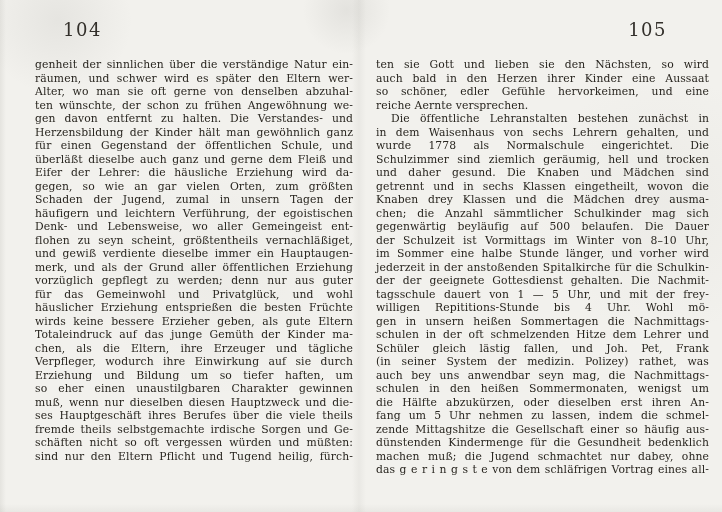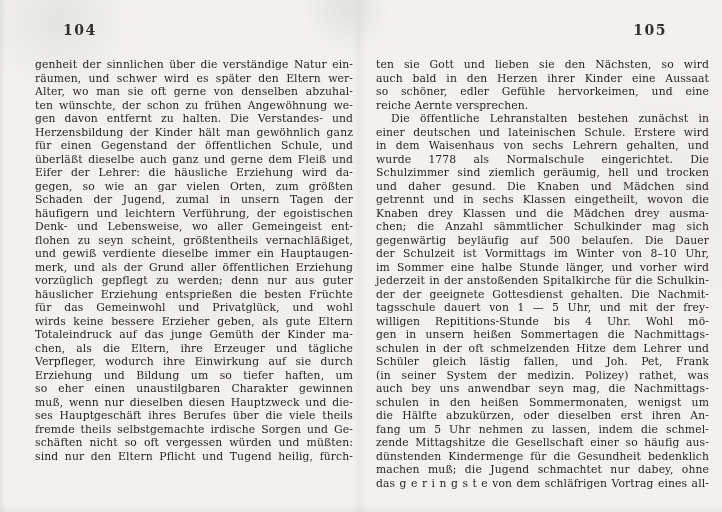--- a/index.html
+++ b/index.html
@@ -36,26 +36,25 @@
     background: linear-gradient(90deg, rgba(120,118,110,0) 0%, rgba(120,118,110,0.07) 50%, rgba(120,118,110,0) 100%);
   }
   .page {
     position: absolute;
     top: 22px;
     color: #26231f;
   }
   .page-left  { left: 35px;  width: 318px; }
   .page-right { left: 376px; width: 333px; }
   .pagenum {
-    font-size: 14px;
+    font-size: 18px;
     letter-spacing: 1.5px;
     color: #33302b;
     height: 16px;
     line-height: 16px;
-    font-weight: bold;
   }
   .page-left  .pagenum { text-align: left;  padding-left: 28px; }
   .page-right .pagenum { text-align: right; padding-right: 42px; }
   .textblock {
     margin-top: 20px;
   }
   .line {
     font-size: 10.8px;
     line-height: 13.5px;
     height: 13.5px;
@@ -87,22 +86,22 @@
         <div class="line">überläßt dieselbe auch ganz und gerne dem Fleiß und</div>
         <div class="line">Eifer der Lehrer: die häusliche Erziehung wird da-</div>
         <div class="line">gegen, so wie an gar vielen Orten, zum größten</div>
         <div class="line">Schaden der Jugend, zumal in unsern Tagen der</div>
         <div class="line">häufigern und leichtern Verführung, der egoistischen</div>
         <div class="line">Denk- und Lebensweise, wo aller Gemeingeist ent-</div>
         <div class="line">flohen zu seyn scheint, größtentheils vernachläßiget,</div>
         <div class="line">und gewiß verdiente dieselbe immer ein Hauptaugen-</div>
         <div class="line">merk, und als der Grund aller öffentlichen Erziehung</div>
         <div class="line">vorzüglich gepflegt zu werden; denn nur aus guter</div>
+        <div class="line">für das Gemeinwohl und Privatglück, und wohl</div>
         <div class="line">häuslicher Erziehung entsprießen die besten Früchte</div>
-        <div class="line">für das Gemeinwohl und Privatglück, und wohl</div>
         <div class="line">wirds keine bessere Erzieher geben, als gute Eltern</div>
         <div class="line">Totaleindruck auf das junge Gemüth der Kinder ma-</div>
         <div class="line">chen, als die Eltern, ihre Erzeuger und tägliche</div>
         <div class="line">Verpfleger, wodurch ihre Einwirkung auf sie durch</div>
         <div class="line">Erziehung und Bildung um so tiefer haften, um</div>
         <div class="line">so eher einen unaustilgbaren Charakter gewinnen</div>
         <div class="line">muß, wenn nur dieselben diesen Hauptzweck und die-</div>
         <div class="line">ses Hauptgeschäft ihres Berufes über die viele theils</div>
         <div class="line">fremde theils selbstgemachte irdische Sorgen und Ge-</div>
         <div class="line">schäften nicht so oft vergessen würden und müßten:</div>
@@ -111,21 +110,20 @@
   </div>
 
   <div class="page page-right">
     <div class="pagenum">105</div>
     <div class="textblock">
         <div class="line">ten sie Gott und lieben sie den Nächsten, so wird</div>
         <div class="line">auch bald in den Herzen ihrer Kinder eine Aussaat</div>
         <div class="line">so schöner, edler Gefühle hervorkeimen, und eine</div>
         <div class="line flush">reiche Aernte versprechen.</div>
         <div class="line indent">Die öffentliche Lehranstalten bestehen zunächst in</div>
-        <div class="line">einer deutschen und lateinischen Schule. Erstere wird</div>
         <div class="line">in dem Waisenhaus von sechs Lehrern gehalten, und</div>
         <div class="line">wurde 1778 als Normalschule eingerichtet. Die</div>
         <div class="line">Schulzimmer sind ziemlich geräumig, hell und trocken</div>
         <div class="line">und daher gesund. Die Knaben und Mädchen sind</div>
         <div class="line">getrennt und in sechs Klassen eingetheilt, wovon die</div>
         <div class="line">Knaben drey Klassen und die Mädchen drey ausma-</div>
         <div class="line">chen; die Anzahl sämmtlicher Schulkinder mag sich</div>
         <div class="line">gegenwärtig beyläufig auf 500 belaufen. Die Dauer</div>
         <div class="line">der Schulzeit ist Vormittags im Winter von 8–10 Uhr,</div>
         <div class="line">im Sommer eine halbe Stunde länger, und vorher wird</div>

